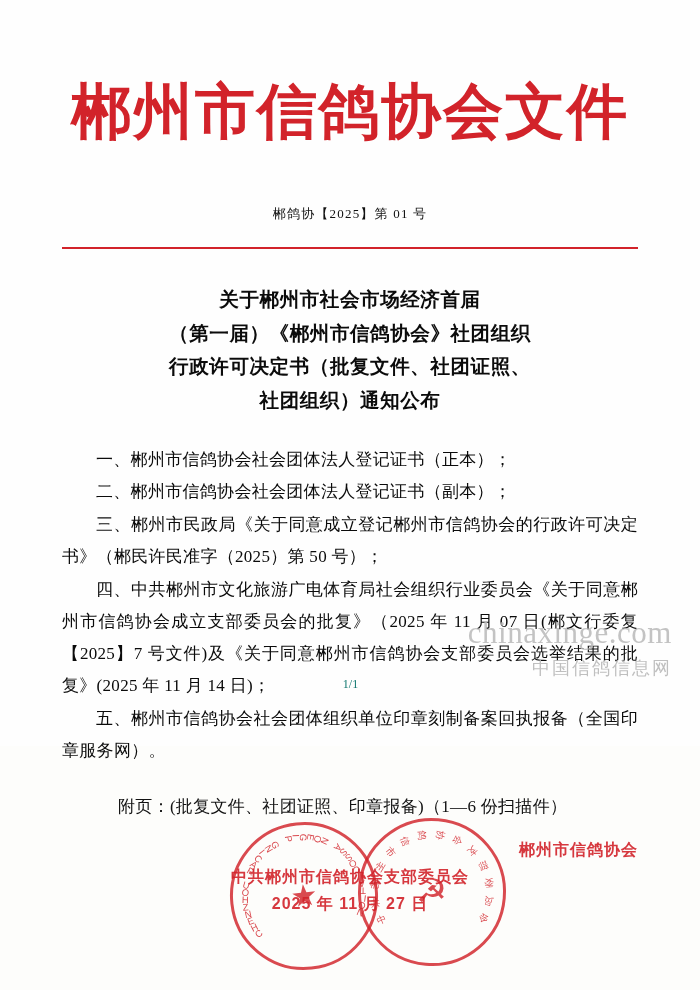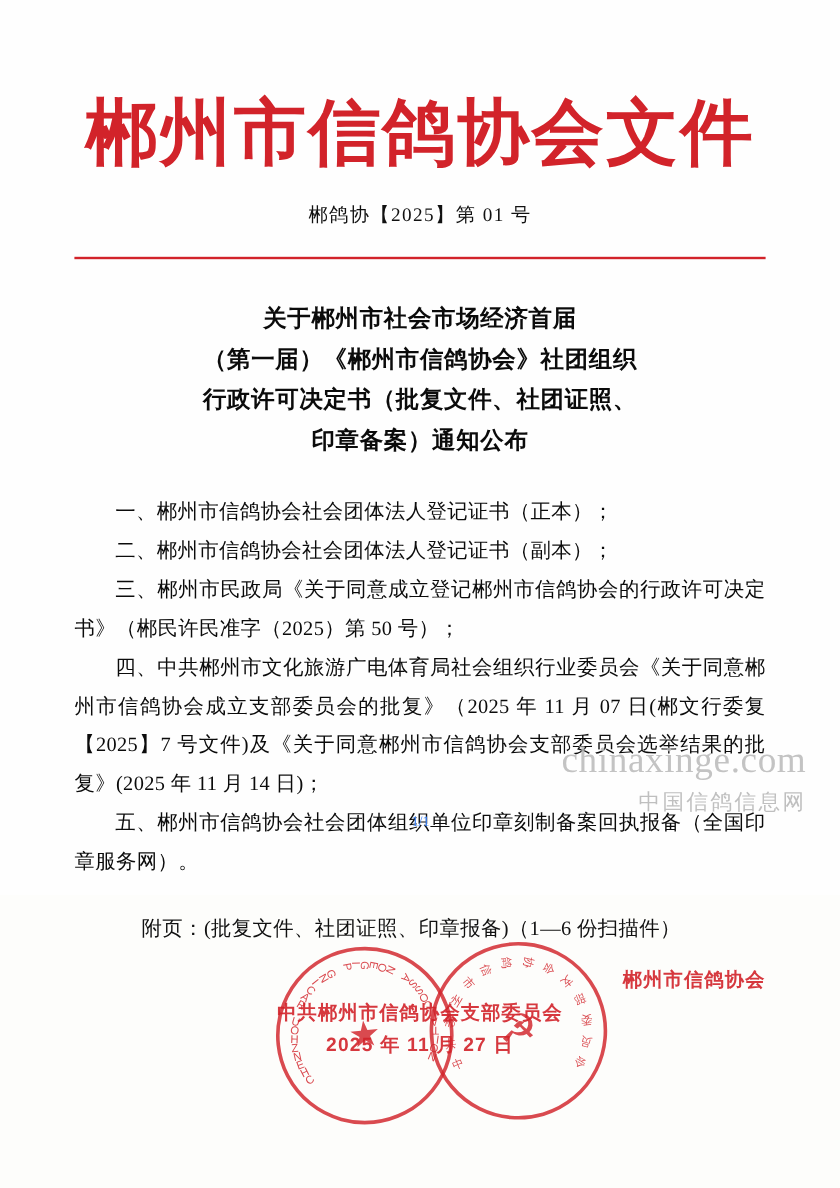--- a/index.html
+++ b/index.html
@@ -31,22 +31,22 @@
   .doc-title-red {
     font-family: "DejaVu Serif", "Liberation Serif", serif;
     color: #d2232a;
     font-size: 60px;
     font-weight: 700;
     letter-spacing: 2px;
     line-height: 1.12;
     white-space: nowrap;
   }
   .doc-number {
-    margin-top: 24px;
-    font-size: 16px;
+    margin-top: 60px;
+    font-size: 13px;
     color: #111;
     letter-spacing: 1.2px;
   }
   .red-rule {
     margin: 24px auto 0 auto;
     width: 100%;
     height: 2.2px;
     background: #d2232a;
   }
 
@@ -185,40 +185,40 @@
   }
 
   
   .page-number {
     position: absolute;
     left: 1px;
     right: 0;
     bottom: 54px;
     text-align: center;
     font-size: 12px;
-    color: #3b82f6;
+    color: #0f766e;
     font-family: "Liberation Serif", serif;
   }
 </style>
 </head>
 <body>
 
 <div class="page">
 
   <div class="doc-header">
     <div class="doc-title-red">郴州市信鸽协会文件</div>
     <div class="doc-number">郴鸽协【2025】第 01 号</div>
     <div class="red-rule"></div>
   </div>
 
   <div class="main-title">
     <div>关于郴州市社会市场经济首届</div>
     <div>（第一届）《郴州市信鸽协会》社团组织</div>
     <div>行政许可决定书（批复文件、社团证照、</div>
-    <div>印章备案）通知公布</div>
+    <div>社团组织）通知公布</div>
   </div>
 
   <div class="body-text">
     <p>一、郴州市信鸽协会社会团体法人登记证书（正本）；</p>
     <p>二、郴州市信鸽协会社会团体法人登记证书（副本）；</p>
     <p>三、郴州市民政局《关于同意成立登记郴州市信鸽协会的行政许可决定书》（郴民许民准字（2025）第 50 号）；</p>
     <p>四、中共郴州市文化旅游广电体育局社会组织行业委员会《关于同意郴州市信鸽协会成立支部委员会的批复》（2025 年 11 月 07 日(郴文行委复【2025】7 号文件)及《关于同意郴州市信鸽协会支部委员会选举结果的批复》(2025 年 11 月 14 日)；</p>
     <p>五、郴州市信鸽协会社会团体组织单位印章刻制备案回执报备（全国印章服务网）。</p>
   </div>
 

